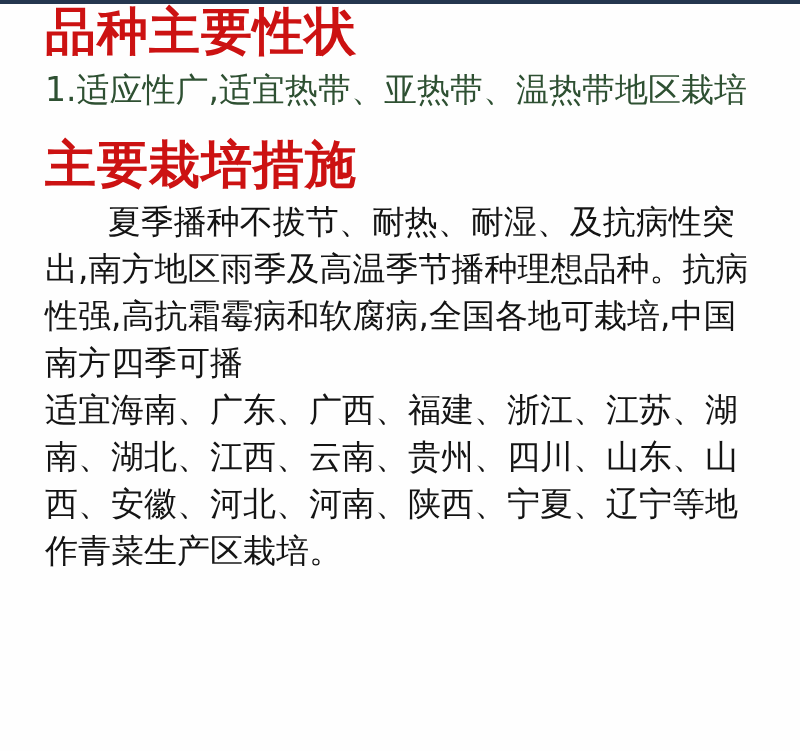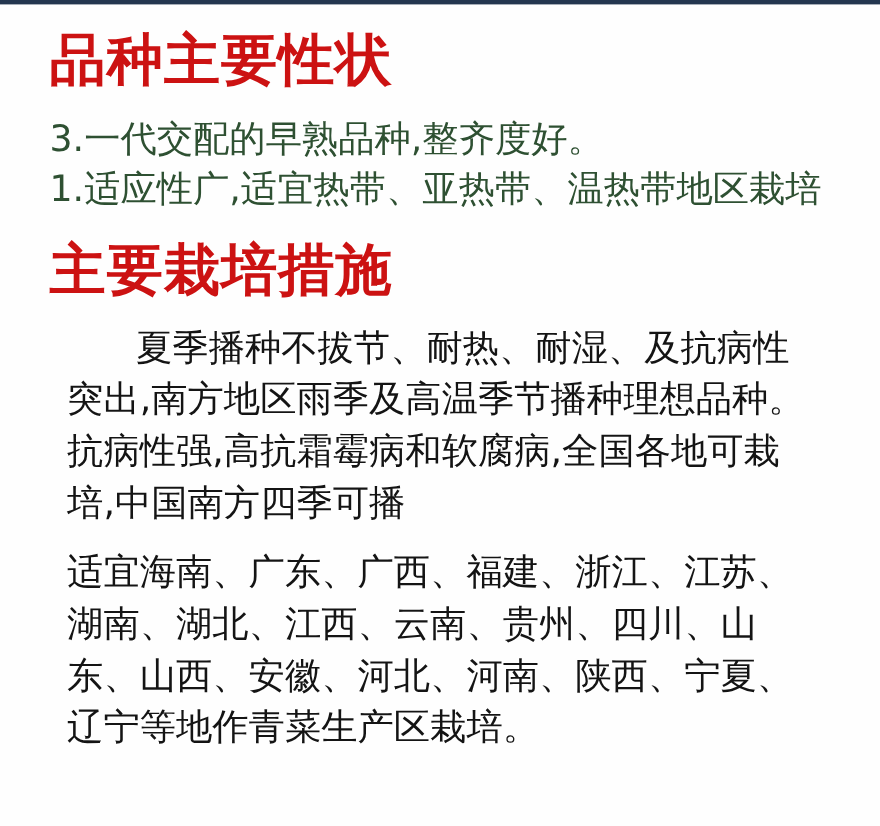--- a/index.html
+++ b/index.html
@@ -26,22 +26,21 @@
   .section-title {
     font-family: "Liberation Serif", "DejaVu Serif", serif;
     font-weight: bold;
     font-size: 51px;
     line-height: 1.12;
     letter-spacing: 1px;
     color: #cc1212;
     margin: 0;
   }
   .title-traits {
-    padding-top: 24px;
-    margin-bottom: 18px;
+    margin-bottom: 6px;
   }
   .title-cultivation {
     padding-top: 24px;
     margin-bottom: 4px;
   }
   .trait-list {
     margin: 0;
     padding: 0;
     list-style: none;
     color: #2e5032;
@@ -51,37 +50,36 @@
   .trait-list li {
     margin: 0;
     padding: 0;
   }
   .cultivation-text {
     color: #141414;
     font-size: 33px;
     line-height: 47px;
   }
   .cultivation-text p {
-    margin: 16px;
+    margin: 0;
   }
   .para-indent {
     text-indent: 1.9em;
   }
 </style>
 </head>
 <body>
 
 <div class="top-bar"></div>
 
 <div class="content">
 
   <h1 class="section-title title-traits">品种主要性状</h1>
 
   <ul class="trait-list">
-    <li>3.一代交配的早熟品种,整齐度好。</li>
     <li>1.适应性广,适宜热带、亚热带、温热带地区栽培</li>
   </ul>
 
   <h1 class="section-title title-cultivation">主要栽培措施</h1>
 
   <div class="cultivation-text">
     <p class="para-indent">夏季播种不拔节、耐热、耐湿、及抗病性突出,南方地区雨季及高温季节播种理想品种。抗病性强,高抗霜霉病和软腐病,全国各地可栽培,中国南方四季可播</p>
     <p>适宜海南、广东、广西、福建、浙江、江苏、湖南、湖北、江西、云南、贵州、四川、山东、山西、安徽、河北、河南、陕西、宁夏、辽宁等地作青菜生产区栽培。</p>
   </div>
 

